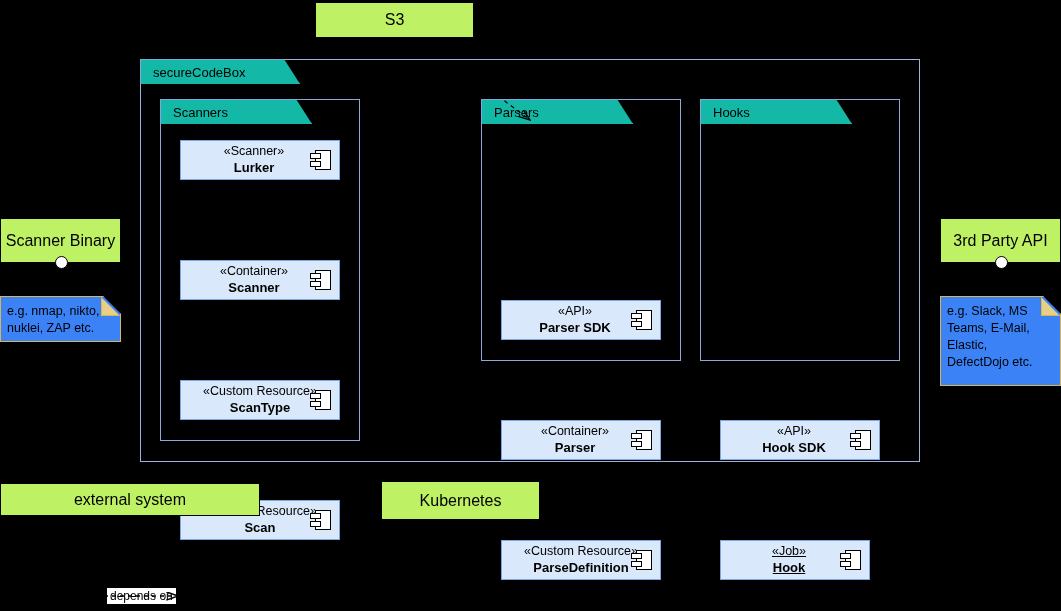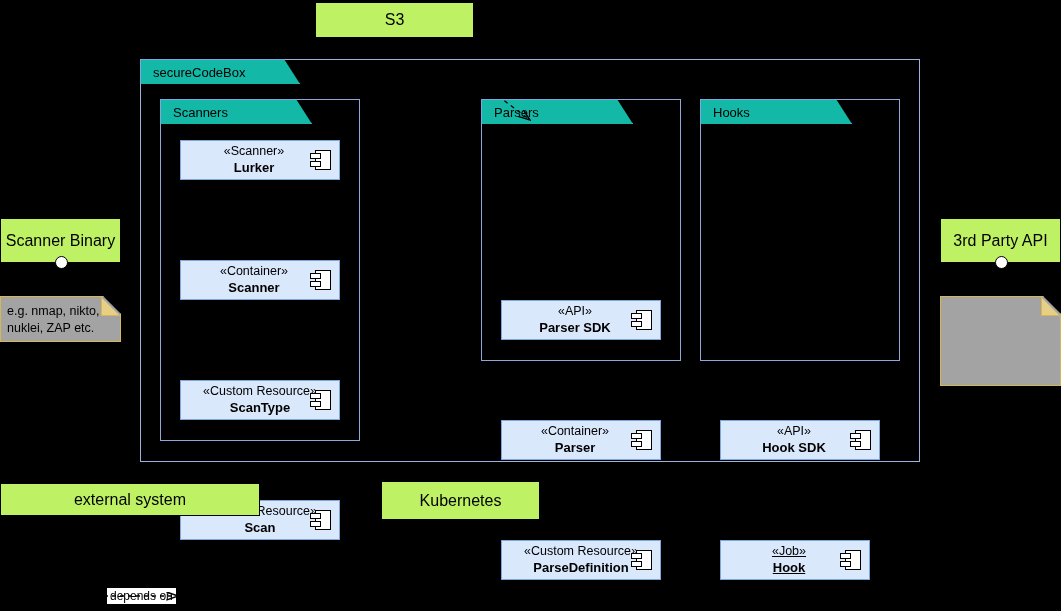--- a/index.html
+++ b/index.html
@@ -43,21 +43,21 @@
   .ftab{
     background:#14b8a6;border:1px solid #7EA6E0;border-bottom:none;
     height:24px;display:flex;align-items:center;
     font-size:13px;color:#000;padding-left:12px;padding-right:26px;
     position:absolute;
     clip-path:polygon(0 0, calc(100% - 16px) 0, 100% 100%, 0 100%);
   }
 
   
   .note{
-    background:#a3a3a3;border:1px solid #d6b656;
+    background:#3b82f6;border:1px solid #d6b656;
     font-size:12.5px;color:#000;line-height:1.35;padding:6px 8px 6px 6px;
     position:absolute;box-sizing:border-box;
     clip-path:polygon(0 0, calc(100% - 18px) 0, 100% 18px, 100% 100%, 0 100%);
   }
   .note .fold{
     position:absolute;right:0;top:0;width:18px;height:18px;
     background:#e8cf86;border-left:1px solid #d6b656;border-bottom:1px solid #d6b656;
     clip-path:polygon(0 0, 100% 100%, 0 100%);
   }
 
@@ -220,20 +220,21 @@
 </div>
 <span class="lolli" style="left:995px;top:256px;"></span>
 
 <div class="note" style="left:0px;top:296px;width:121px;height:46px;">
   <span class="fold"></span>
   <span>e.g. nmap, nikto, nuklei, ZAP etc.</span>
 </div>
 
 <div class="note" style="left:940px;top:296px;width:121px;height:90px;">
   <span class="fold"></span>
+  <span>e.g. Slack, MS Teams, E-Mail, Elastic, DefectDojo etc.</span>
 </div>
 
 <div class="abs extbox" style="left:0px;top:483px;width:260px;height:33px;">
   <span>external system</span>
 </div>
 
 <span class="legend-label" style="left:107px;top:588px;">depends on</span>
 
 <svg class="ovl" xmlns="http://www.w3.org/2000/svg">
   <defs>

